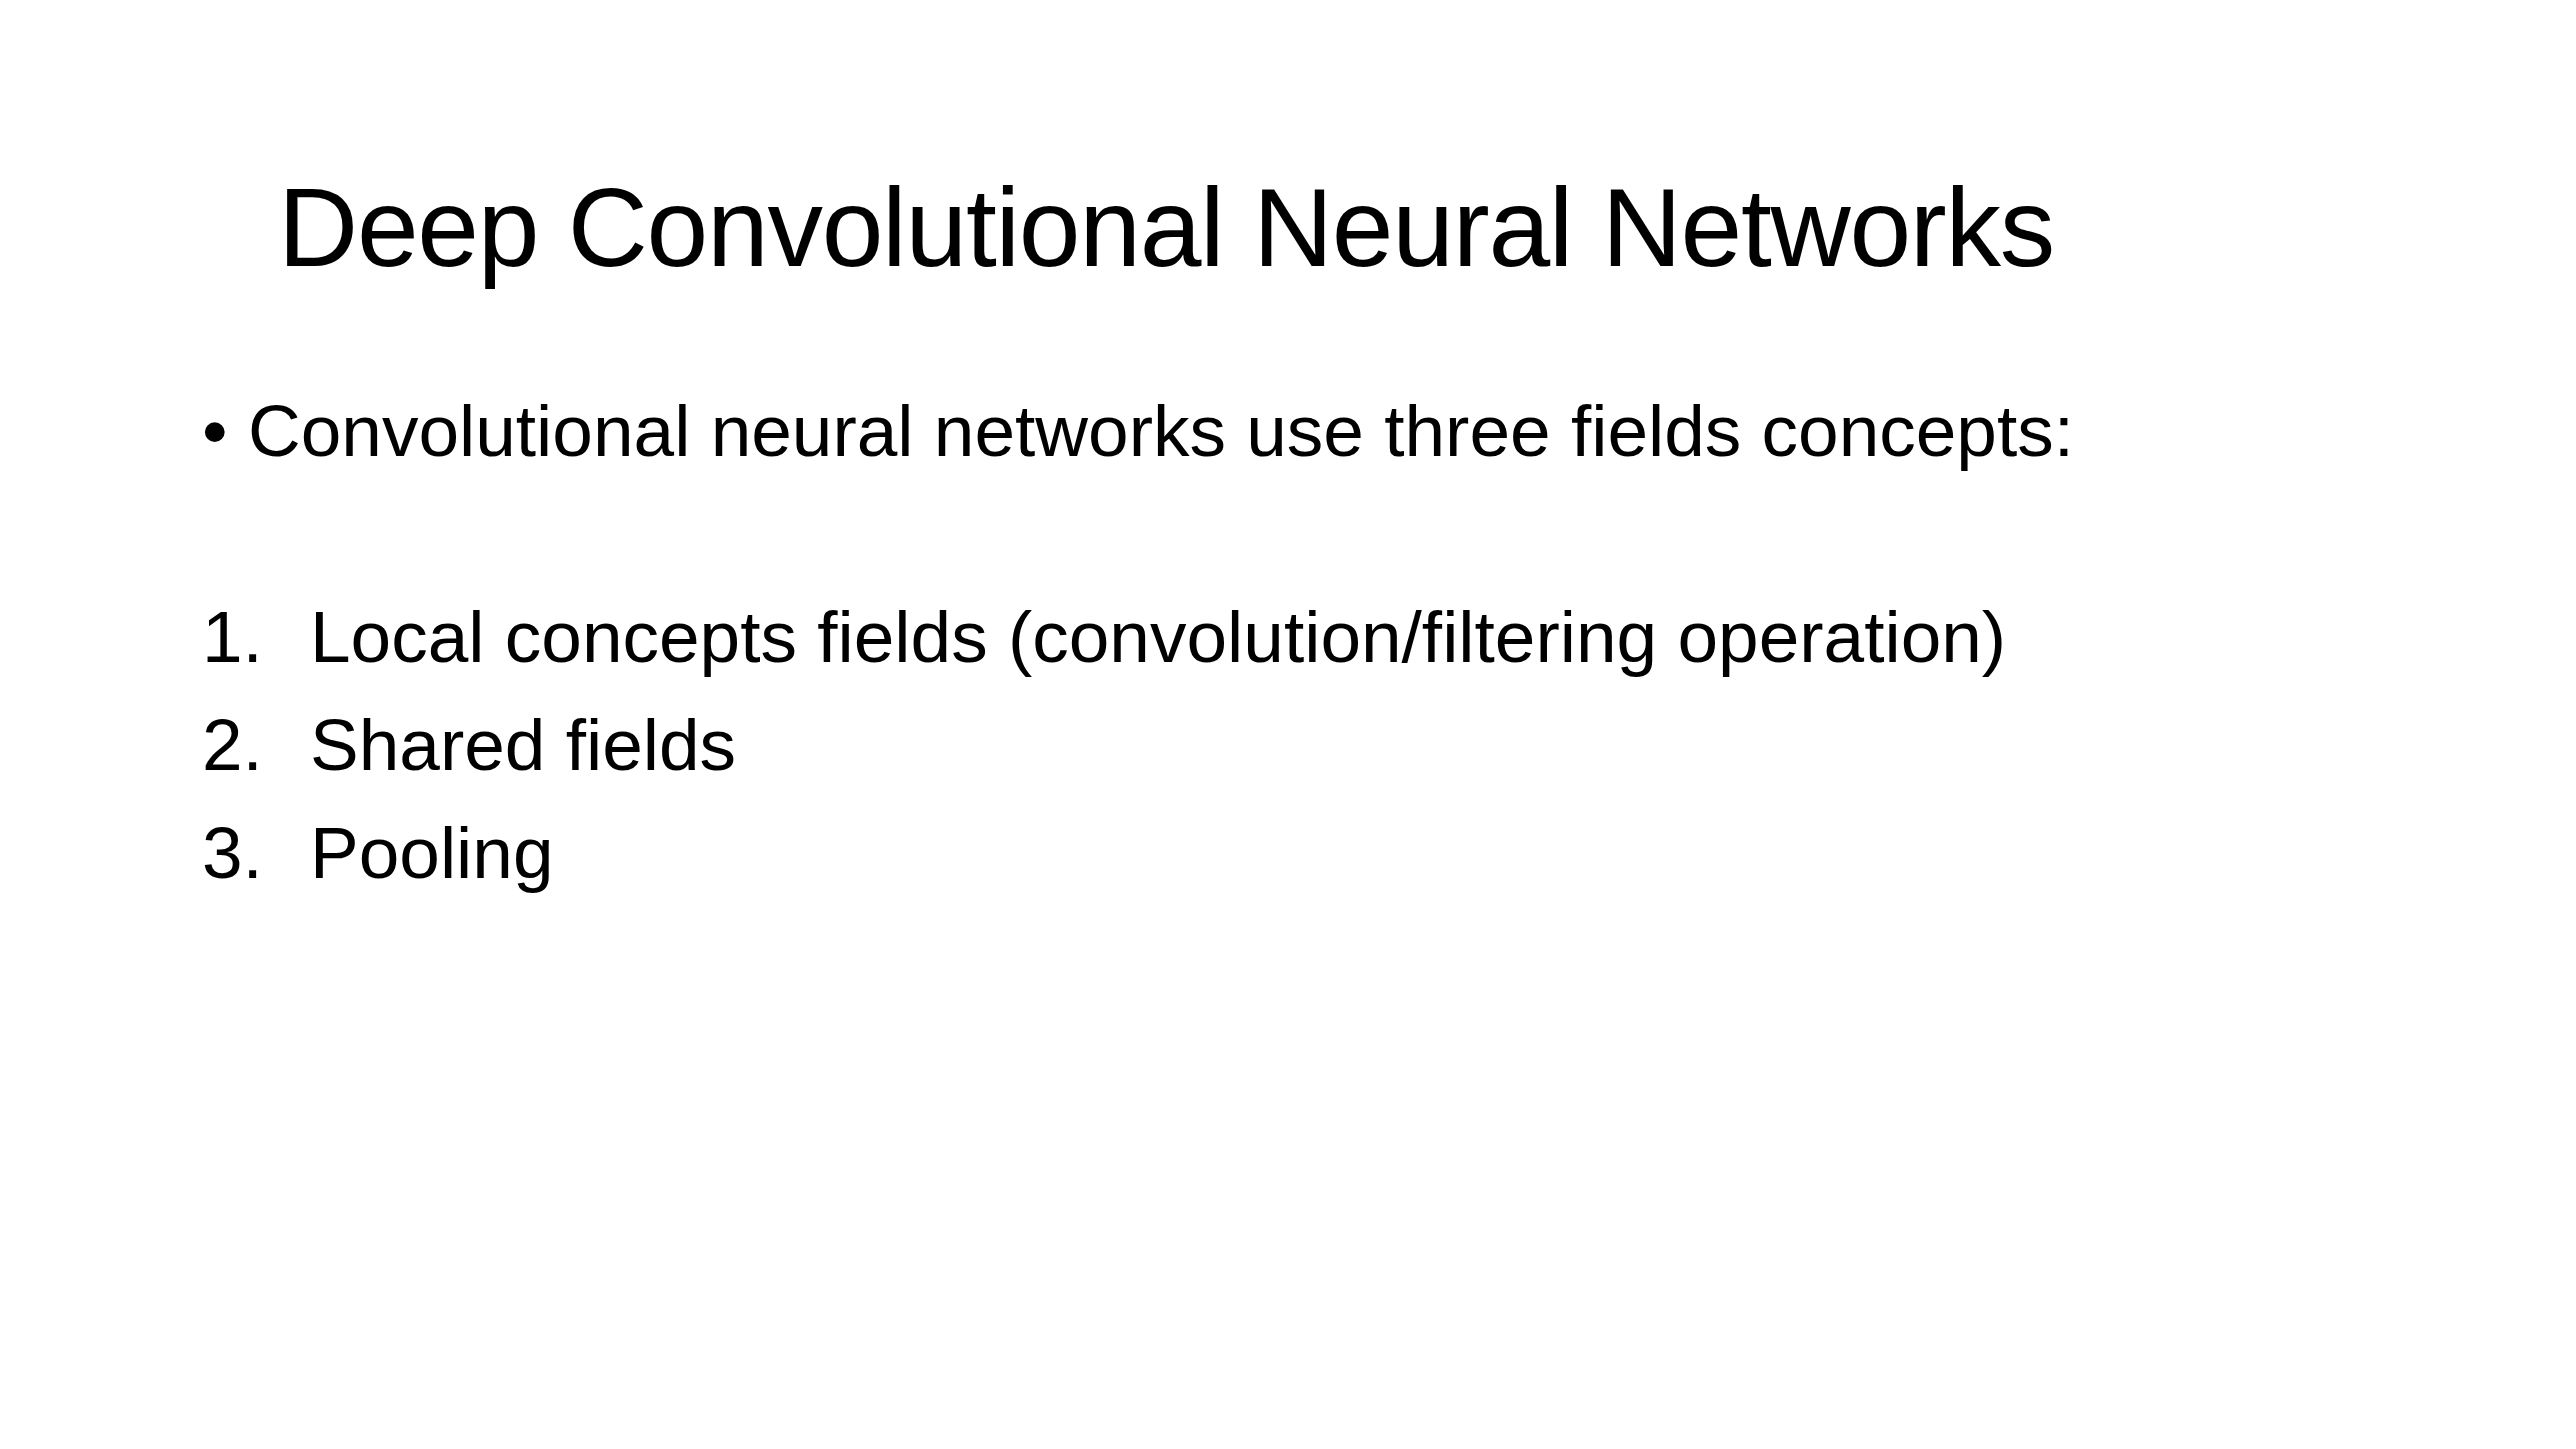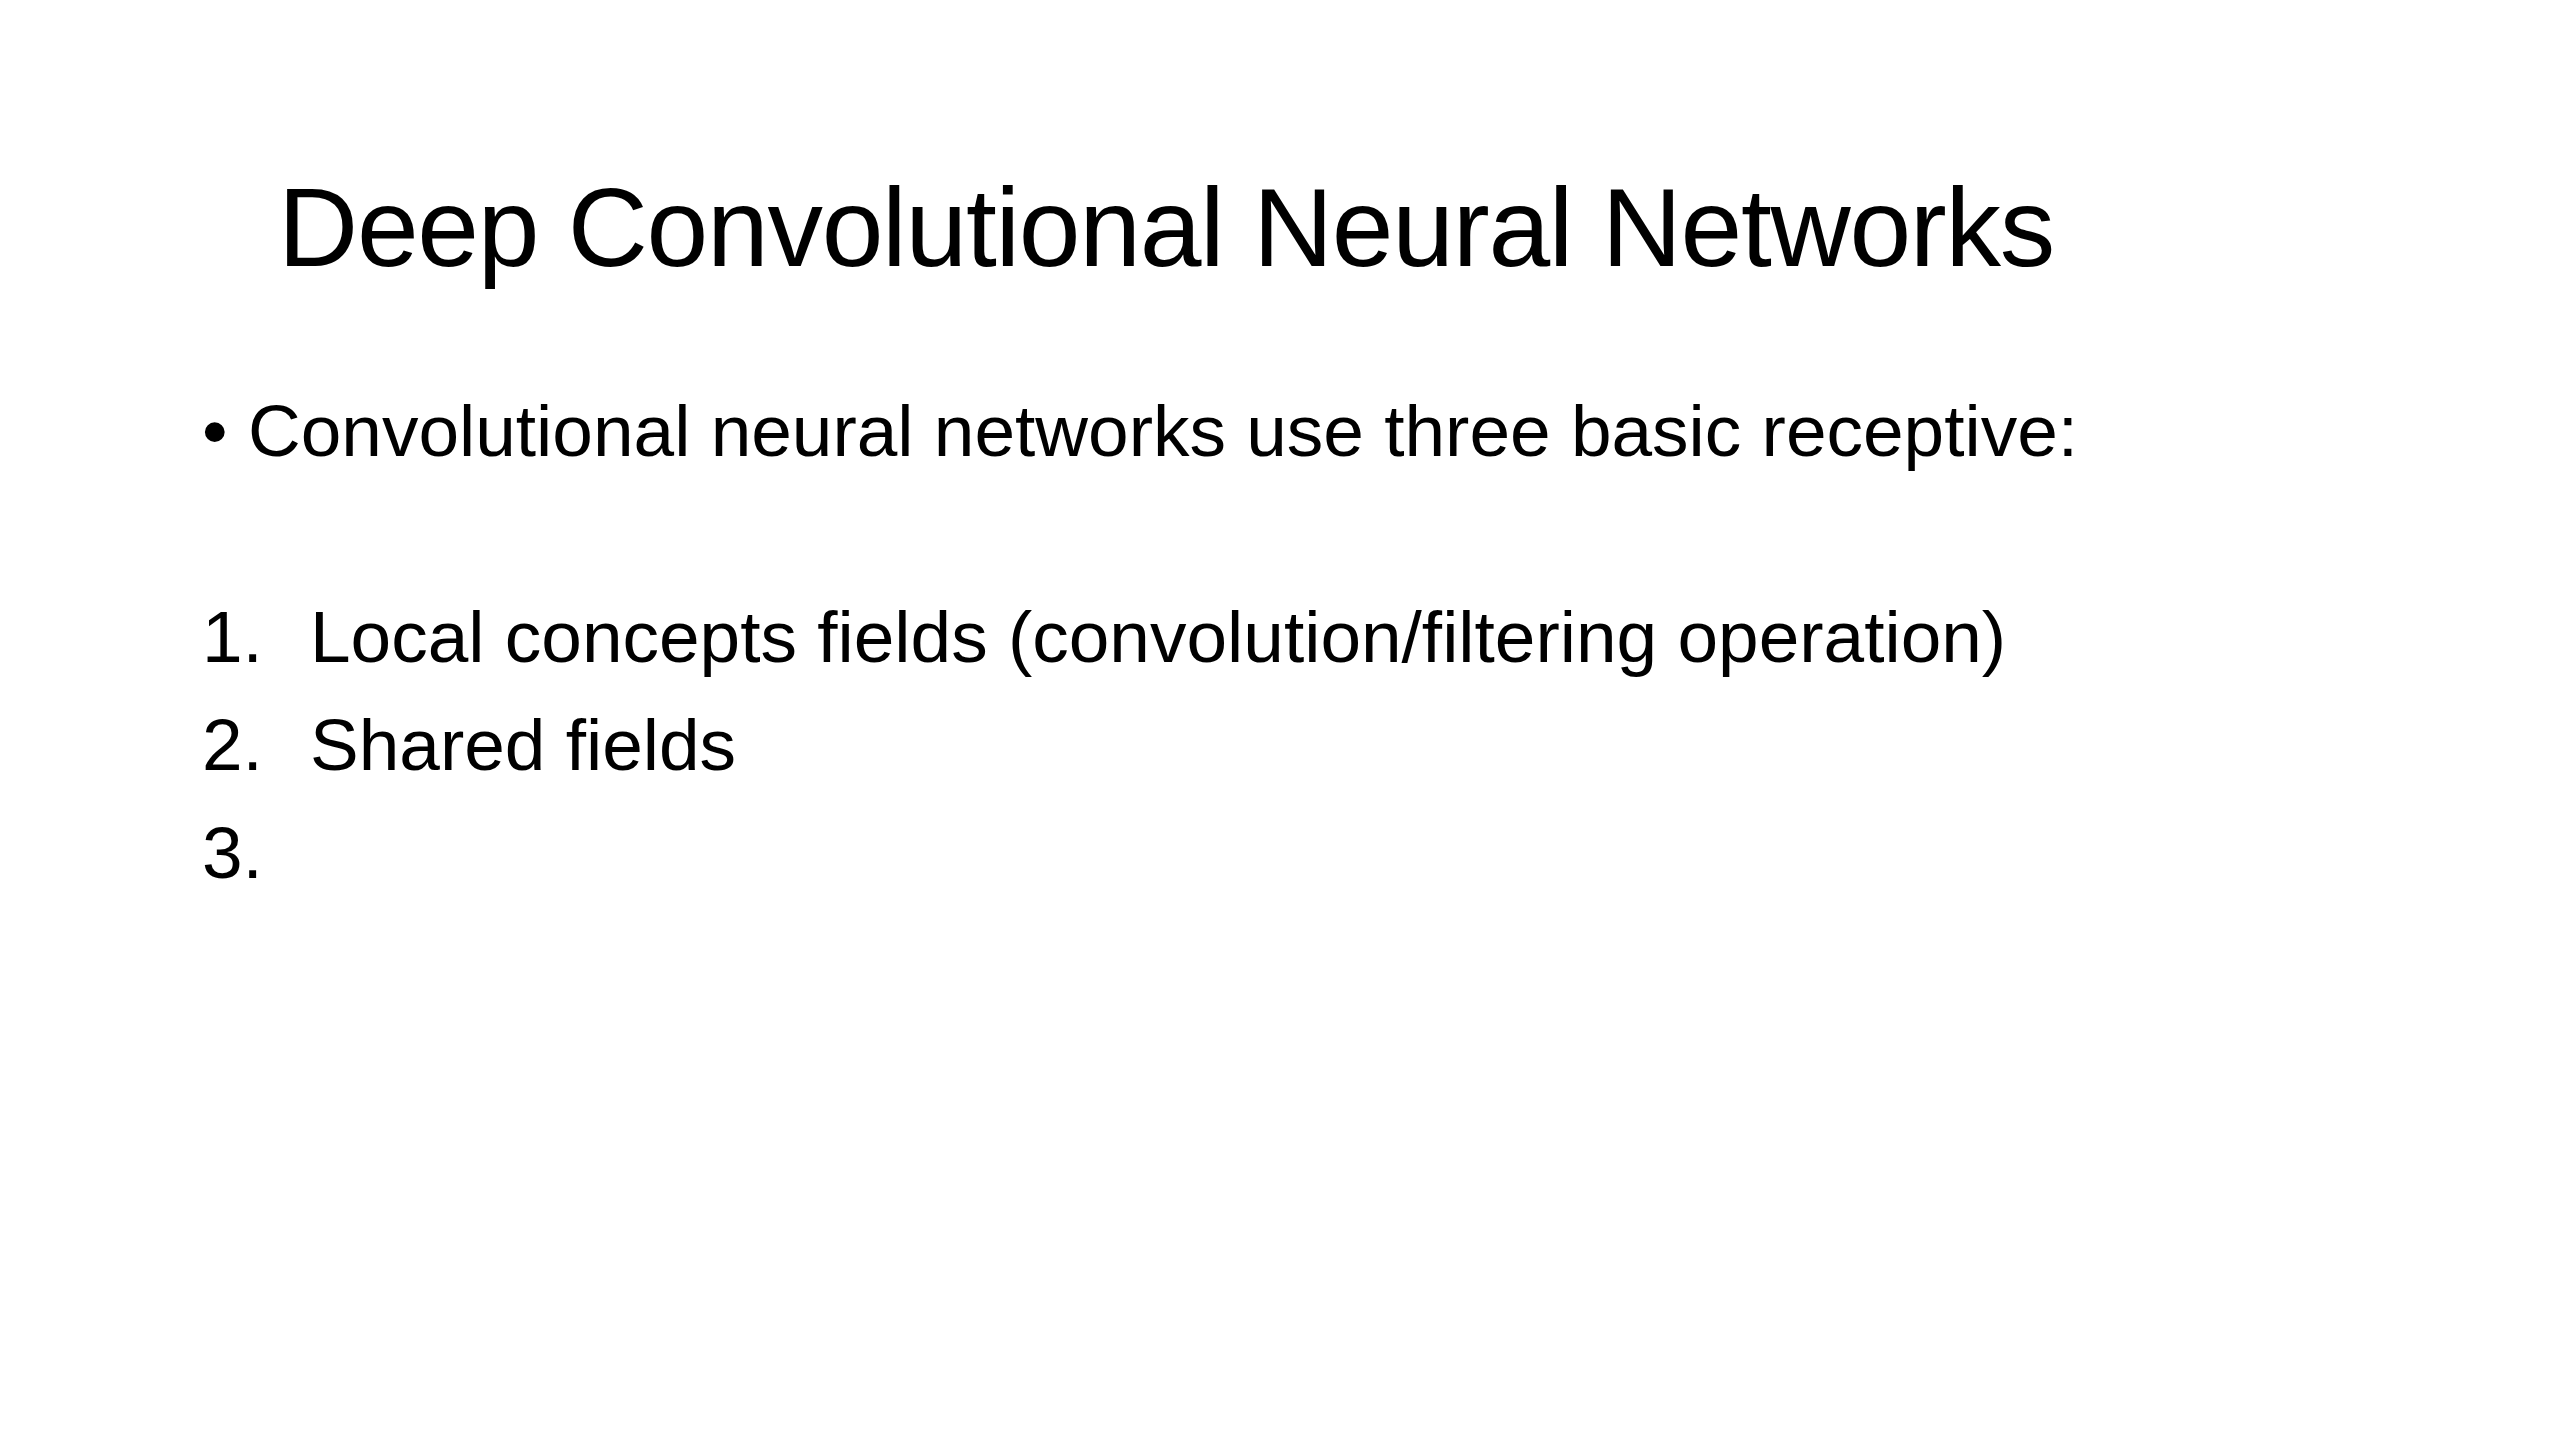--- a/index.html
+++ b/index.html
@@ -60,35 +60,36 @@
 </style>
 </head>
 <body>
 
 <div class="slide">
 
   <div class="slide-title">Deep Convolutional Neural Networks</div>
 
   <div class="bullet-line">
     <span class="bullet-marker">•</span>
-    <span>Convolutional neural networks use three basic receptive:</span>
+    <span>Convolutional neural networks use three fields concepts:</span>
   </div>
 
   <div class="numbered-list">
 
     <div class="numbered-item">
       <span class="number-marker">1.</span>
       <span>Local concepts fields (convolution/filtering operation)</span>
     </div>
 
     <div class="numbered-item">
       <span class="number-marker">2.</span>
       <span>Shared fields</span>
     </div>
 
     <div class="numbered-item">
       <span class="number-marker">3.</span>
+      <span>Pooling</span>
     </div>
 
   </div>
 
 </div>
 
 
 </body></html>

